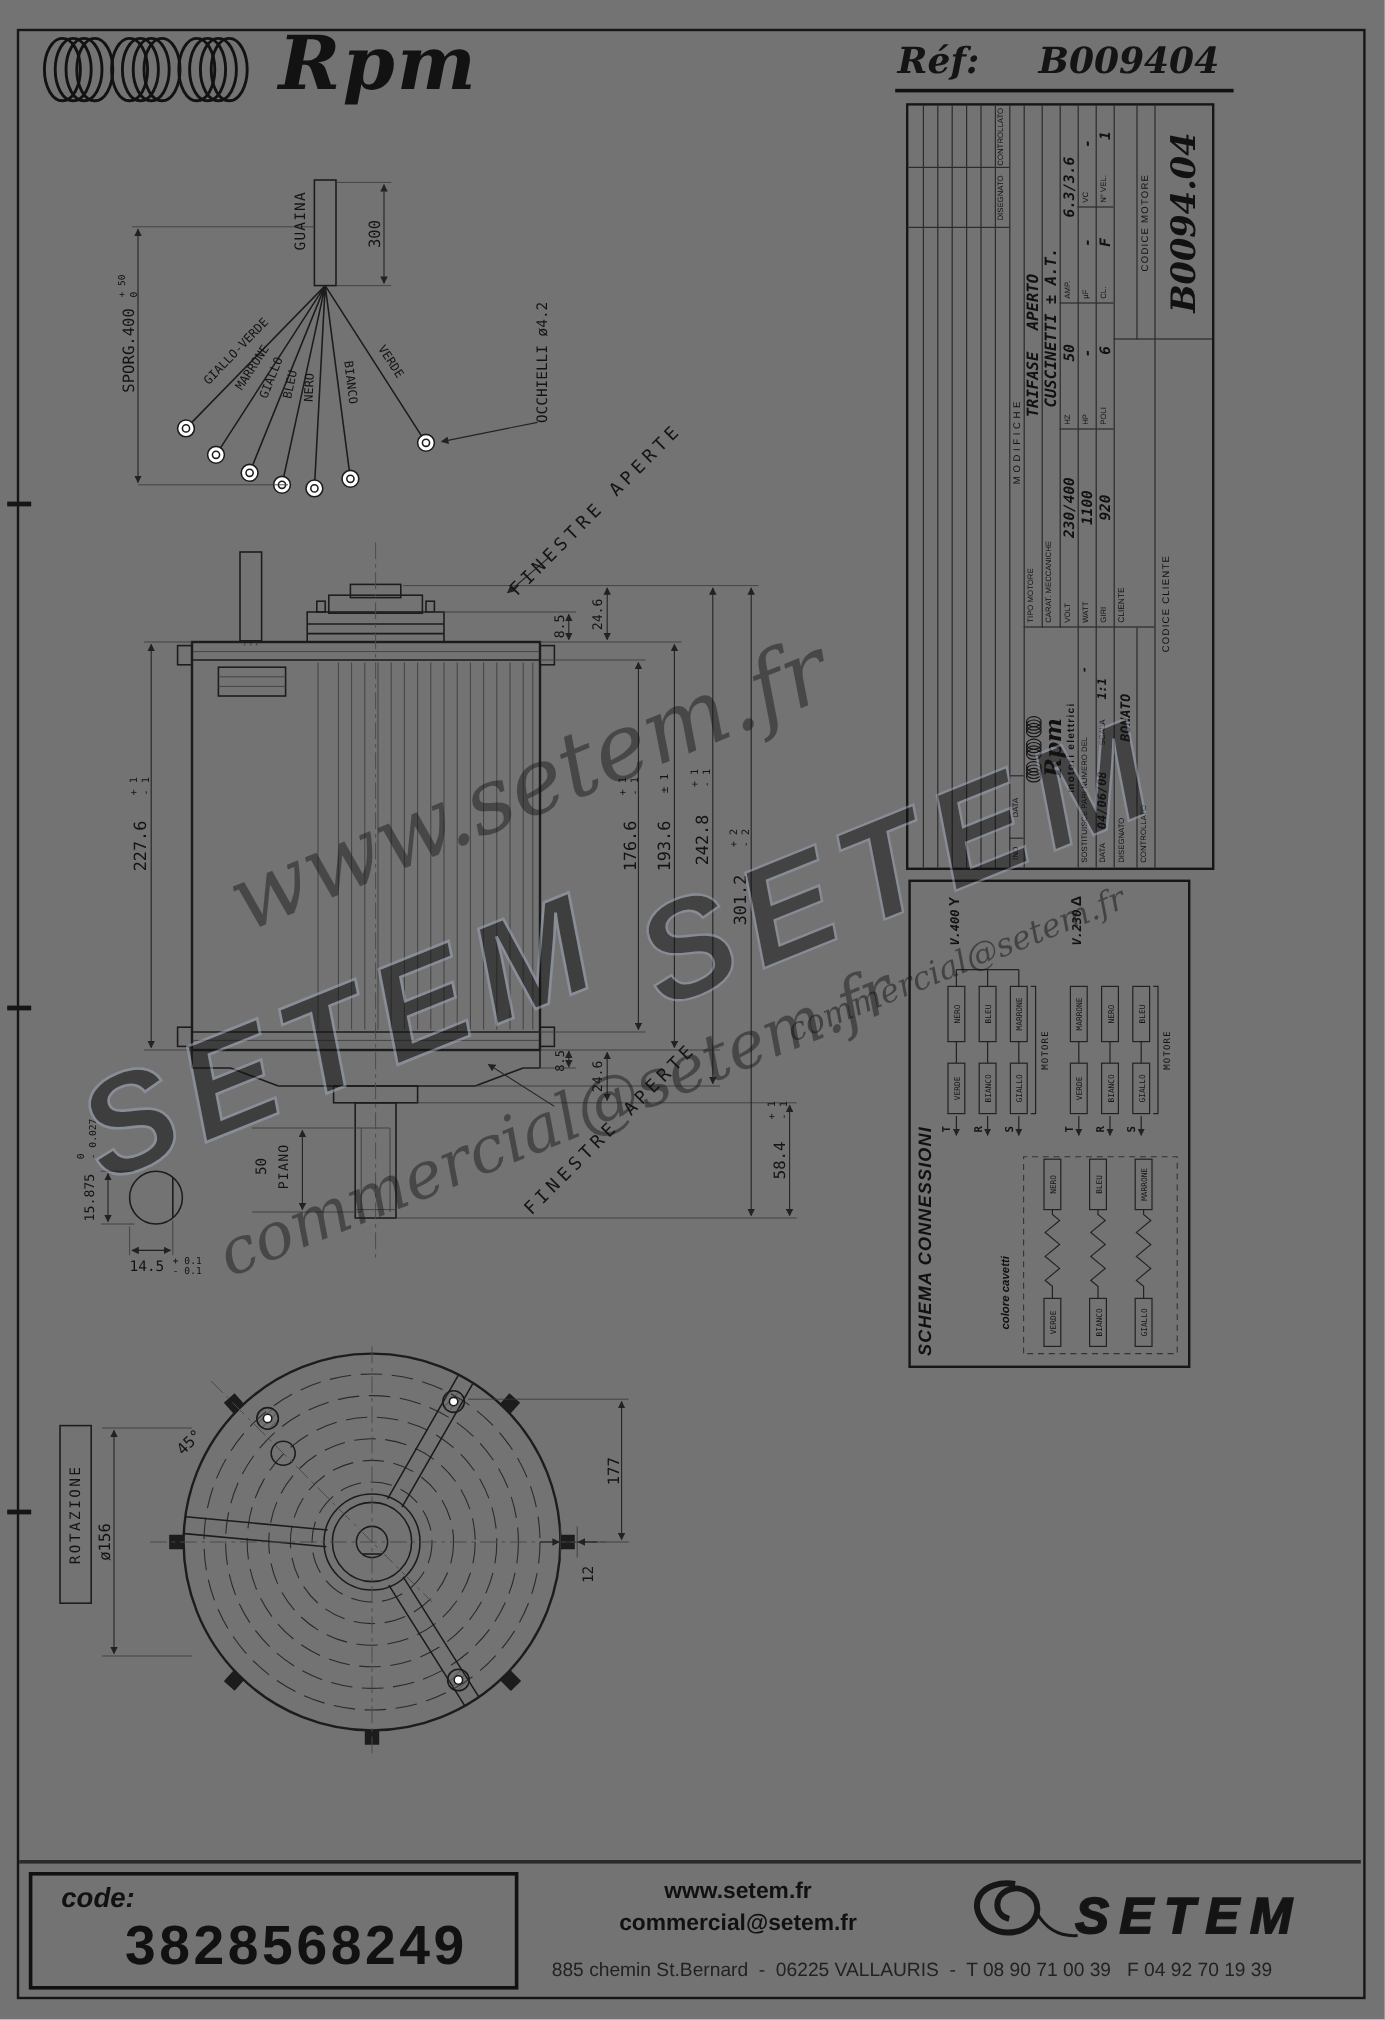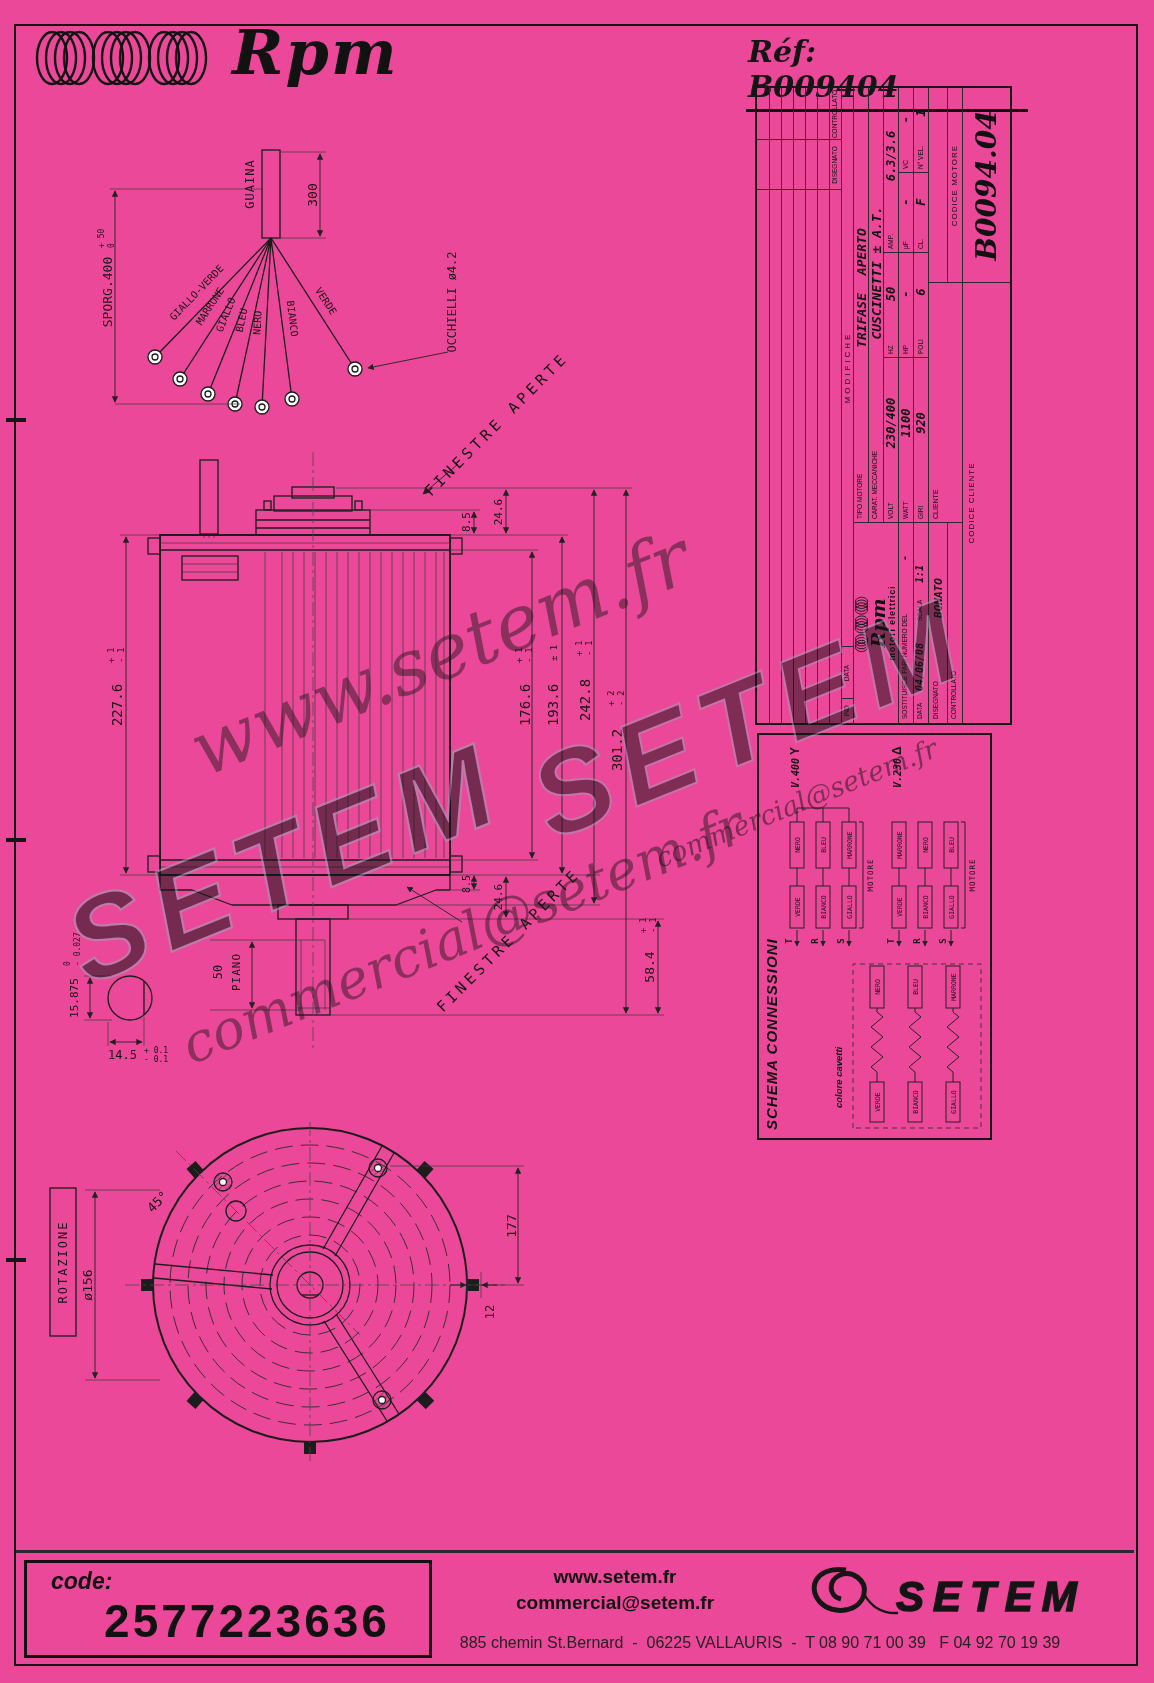--- a/index.html
+++ b/index.html
@@ -1,25 +1,25 @@
 <!DOCTYPE html>
 <html><head>
 <meta charset="utf-8">
 <style>
   html,body{margin:0;padding:0;background:#e9e9e9;}
-  .page{position:relative;width:1154px;height:1683px;background:#ec4899;overflow:hidden;
+  .page{position:relative;width:1154px;height:1683px;background:#737373;overflow:hidden;
         font-family:"Liberation Sans",sans-serif;color:#141414;}
   .frame{position:absolute;left:14px;top:24px;width:1120px;height:1638px;border:2.5px solid #161616;}
   .tick{position:absolute;background:#161616;}
   .lab{position:absolute;line-height:1;color:#111;}
   .ctr{display:flex;align-items:center;justify-content:center;text-align:center;}
   .v{font-family:"DejaVu Sans Mono",monospace;font-style:italic;font-weight:700;}
   .brand-text{position:absolute;font:italic 700 62px "DejaVu Serif",serif;letter-spacing:2px;color:#121212;}
   .ref{position:absolute;display:flex;justify-content:space-between;align-items:baseline;
-       font:italic 700 30px "DejaVu Serif",serif;border-bottom:3px solid #111;padding:0 12px 5px 2px;flex-direction:column;}
+       font:italic 700 30px "DejaVu Serif",serif;border-bottom:3px solid #111;padding:0 12px 5px 2px;}
   .rotwrap{position:absolute;}
   .rotin{position:absolute;transform-origin:0 0;}
   .tb{width:635px;height:253px;transform:rotate(-90deg) translateX(-635px);border:2px solid #161616;}
   .sc{width:403px;height:231px;transform:rotate(-90deg) translateX(-403px);border:2px solid #161616;}
   .ln{position:absolute;background:#2b2b2b;}
   svg.layer{position:absolute;overflow:visible;}
   svg text{font-family:"DejaVu Sans Mono",monospace;fill:#141414;}
   .sln{stroke:#222;stroke-width:1;fill:none;}
   .sbox{fill:none;stroke:#222;stroke-width:1;}
   .sdash{fill:none;stroke:#333;stroke-width:.9;stroke-dasharray:5 4;}
@@ -521,21 +521,21 @@
     <text transform="rotate(-22 765 755)" x="765" y="755" text-anchor="middle" font-size="116" letter-spacing="12" style="font-family:'Liberation Sans',sans-serif;font-weight:700;font-style:italic" fill="none" stroke="#9aa3b5" stroke-width="2" opacity="0.5">SETEM</text>
     <text transform="rotate(-22 300 900)" x="300" y="900" text-anchor="middle" font-size="116" letter-spacing="12" style="font-family:'Liberation Sans',sans-serif;font-weight:700;font-style:italic" fill="none" stroke="#9aa3b5" stroke-width="2.2" opacity="0.55">SETEM</text>
     <text transform="rotate(-22 470 952)" x="470" y="952" text-anchor="middle" font-size="54" style="font-family:'DejaVu Serif',serif;font-style:italic" fill="#8d96a8" opacity="0.45">commercial@setem.fr</text>
     <text transform="rotate(-22 800 812)" x="800" y="812" text-anchor="middle" font-size="27" style="font-family:'DejaVu Serif',serif;font-style:italic" fill="#8d96a8" opacity="0.5">commercial@setem.fr</text>
   </svg>
 
   <div class="ln" style="left:16px;top:1550px;width:1118px;height:2.5px;z-index:50"></div>
 
   <div class="code-box" style="left:24px;top:1560px;width:402px;height:92px;z-index:50">
     <div class="lab" style="left:24px;top:5px;font:italic 700 23px 'Liberation Sans',sans-serif">code:</div>
-    <div class="lab ctr" style="left:40px;top:30px;width:360px;height:56px;font-size:46px;font-weight:700;letter-spacing:3px">2577223636</div>
+    <div class="lab ctr" style="left:40px;top:30px;width:360px;height:56px;font-size:46px;font-weight:700;letter-spacing:3px">3828568249</div>
   </div>
 
   <div class="lab" style="left:470px;top:1564px;width:290px;text-align:center;z-index:50;line-height:26px;font-size:19px;font-weight:700">
     <div>www.setem.fr</div>
     <div>commercial@setem.fr</div>
   </div>
 
   <svg class="layer" style="left:800px;top:1558px;z-index:50" width="330" height="72" viewBox="0 0 330 72">
     <g>
       <path d="M46 12 C 18 8, 6 28, 20 44 C 33 58, 60 54, 64 36 C 67 22, 52 12, 40 17 C 28 22, 28 38, 41 41" fill="none" stroke="#161616" stroke-width="5"></path>

